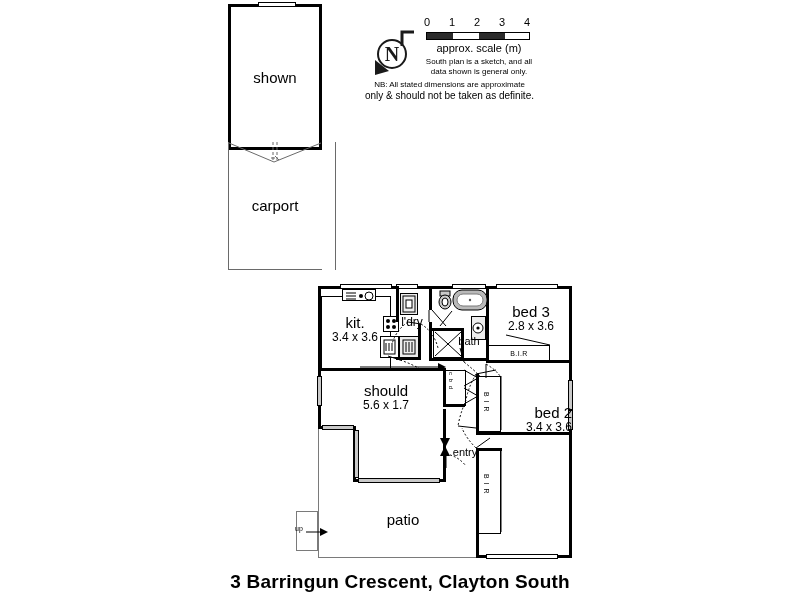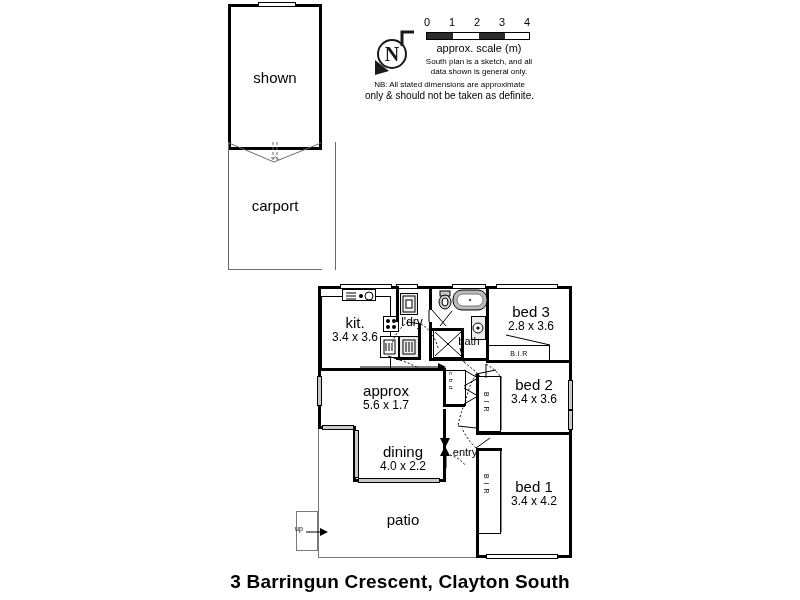--- a/index.html
+++ b/index.html
@@ -283,38 +283,30 @@
   <div class="room-label" style="left:150px;top:29px;width:38px;margin-top:28px;">
     <div class="rm-dim" style="font-size:11px;">bath</div>
   </div>
 
   <div class="room-label" style="left:190px;top:25px;width:82px;">
     <div class="rm-name">bed 3</div>
     <div class="rm-dim">2.8 x 3.6</div>
   </div>
 
   <div class="room-label" style="left:32px;top:104px;width:108px;">
-    <div class="rm-name">approx</div>
+    <div class="rm-name">should</div>
     <div class="rm-dim">5.6 x 1.7</div>
   </div>
 
-  <div class="room-label" style="left:196px;top:98px;width:76px;">
+  <div class="room-label" style="left:196px;top:126px;width:76px;text-align:right;">
     <div class="rm-name">bed 2</div>
     <div class="rm-dim">3.4 x 3.6</div>
   </div>
 
-  <div class="room-label" style="left:62px;top:165px;width:82px;">
-    <div class="rm-name">dining</div>
-    <div class="rm-dim">4.0 x 2.2</div>
-  </div>
-
-  <div class="room-label" style="left:196px;top:200px;width:76px;">
-    <div class="rm-name">bed 1</div>
-    <div class="rm-dim">3.4 x 4.2</div>
-  </div>
+
 
   <div class="room-label" style="left:62px;top:233px;width:82px;">
     <div class="rm-name">patio</div>
   </div>
 
   <div class="room-label" style="left:142px;top:168px;width:46px;">
     <div class="rm-dim" style="font-size:11px;">entry</div>
   </div>
 
 </div>

